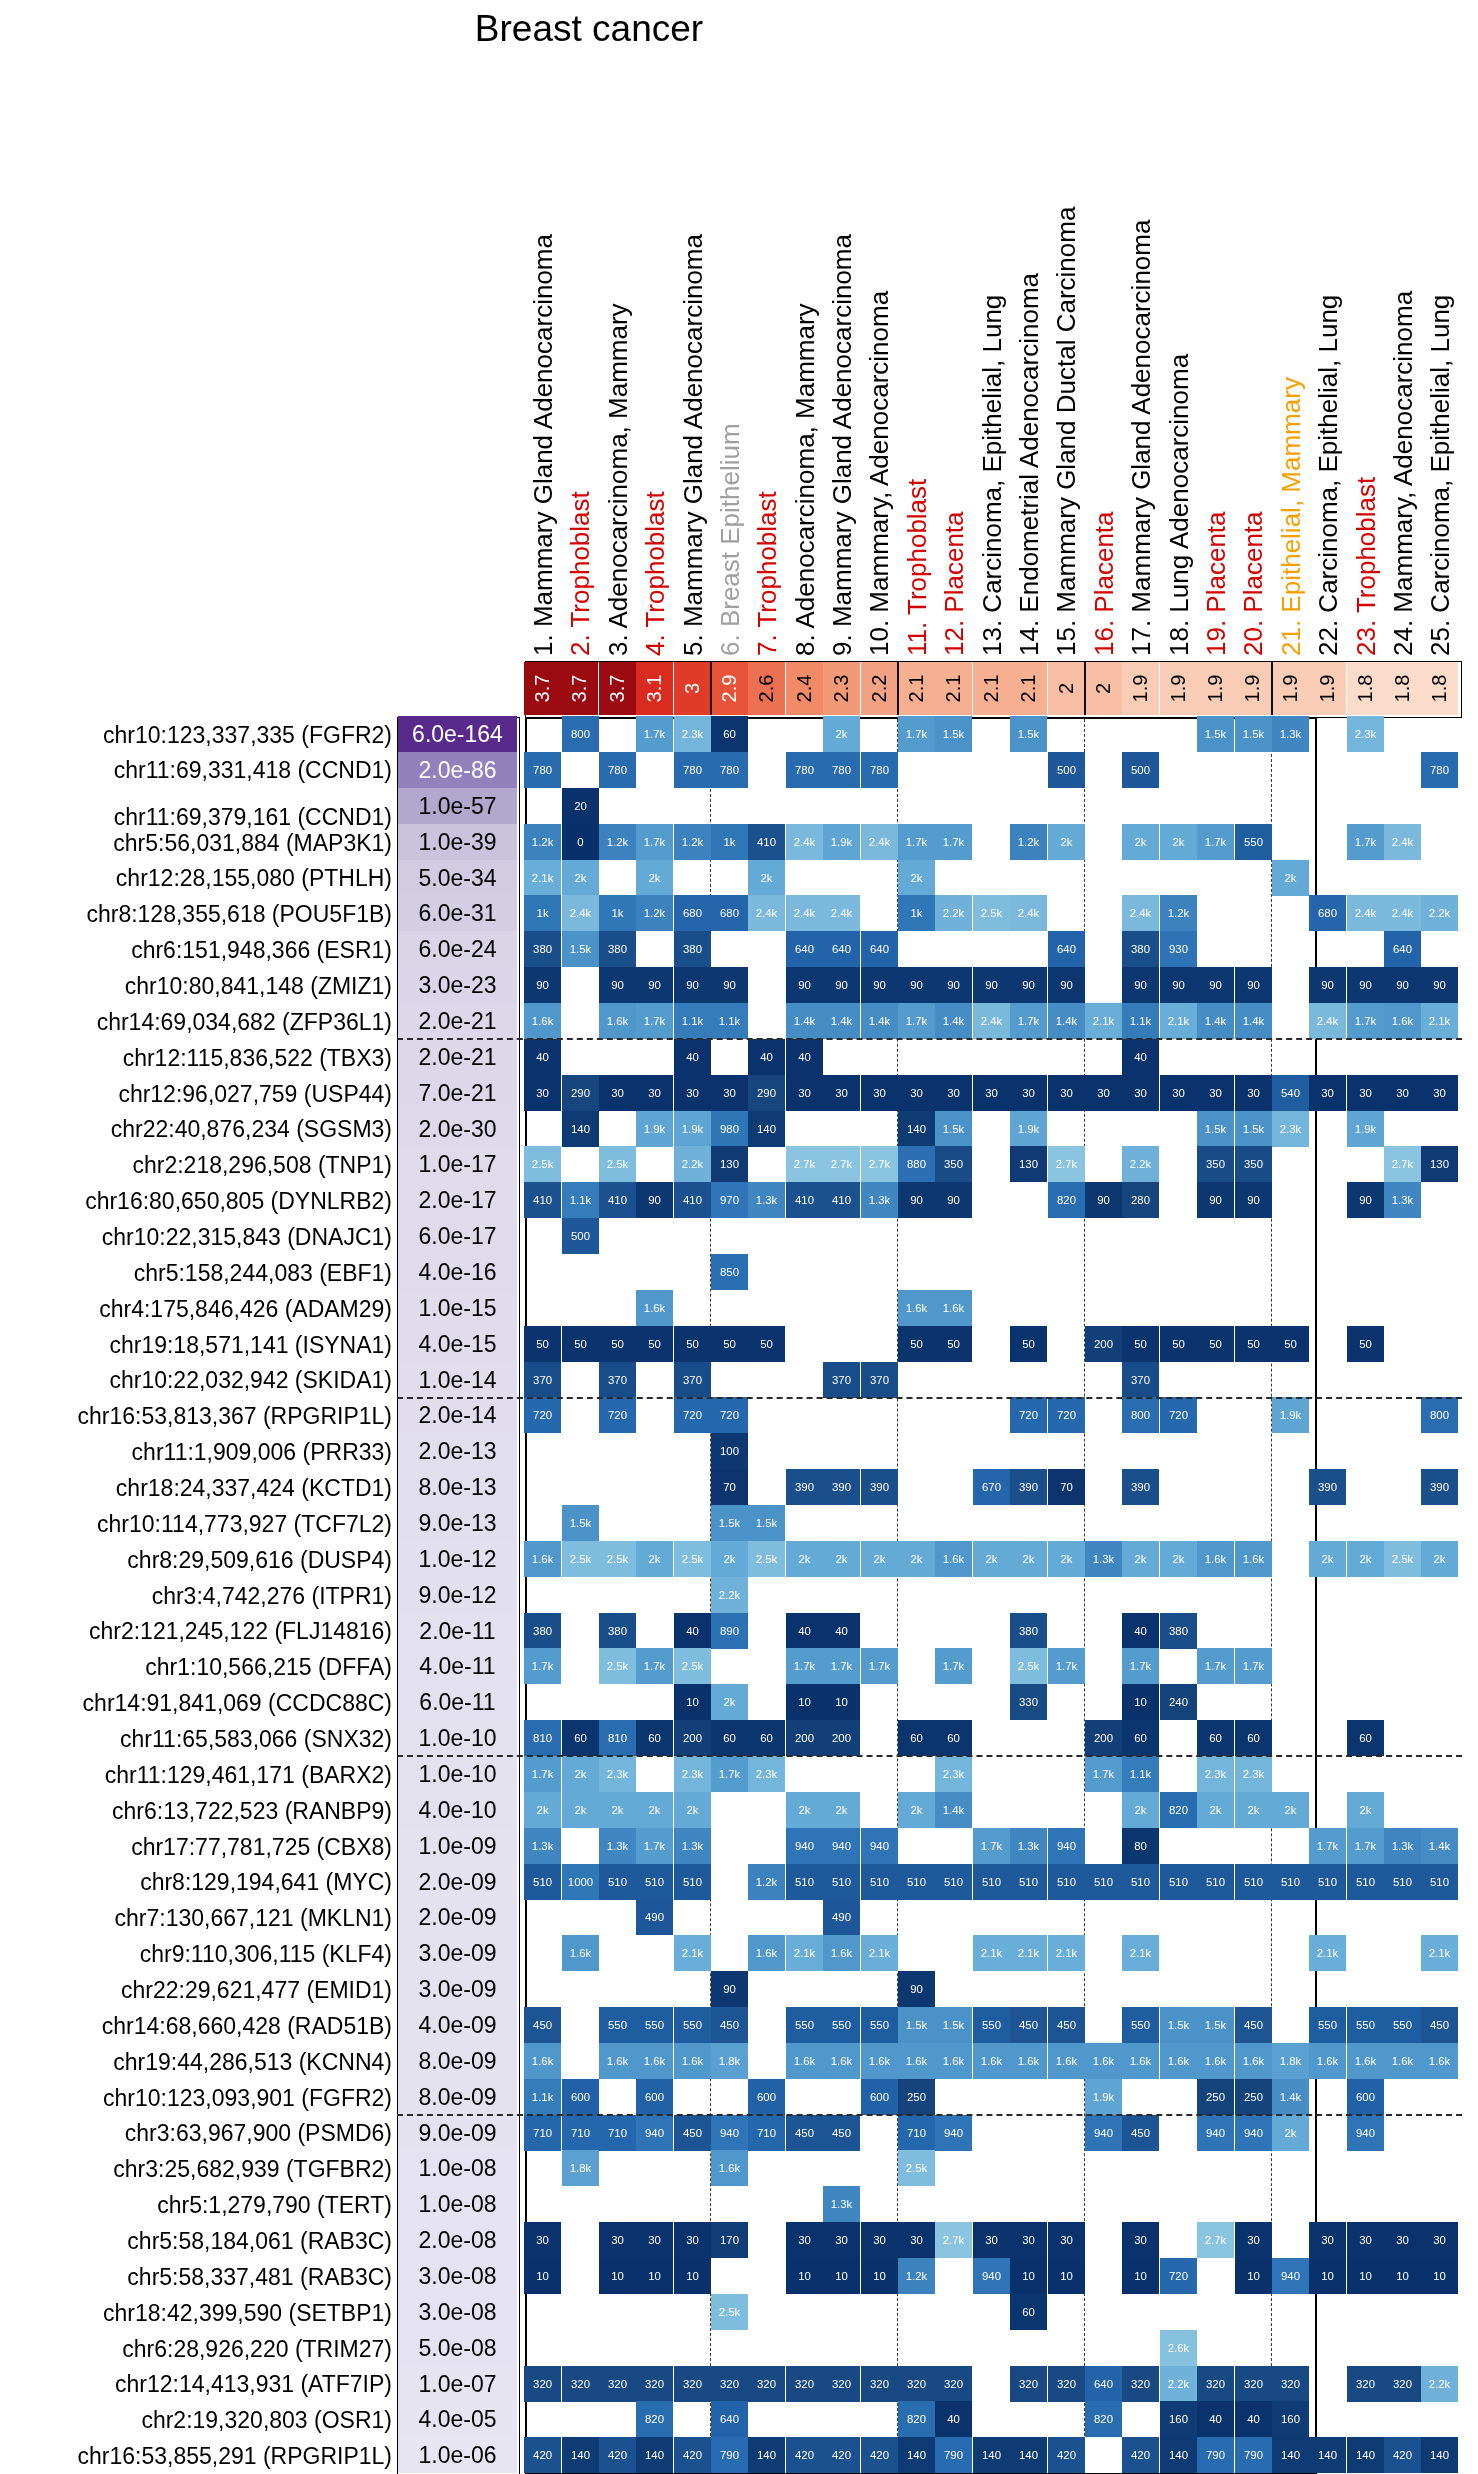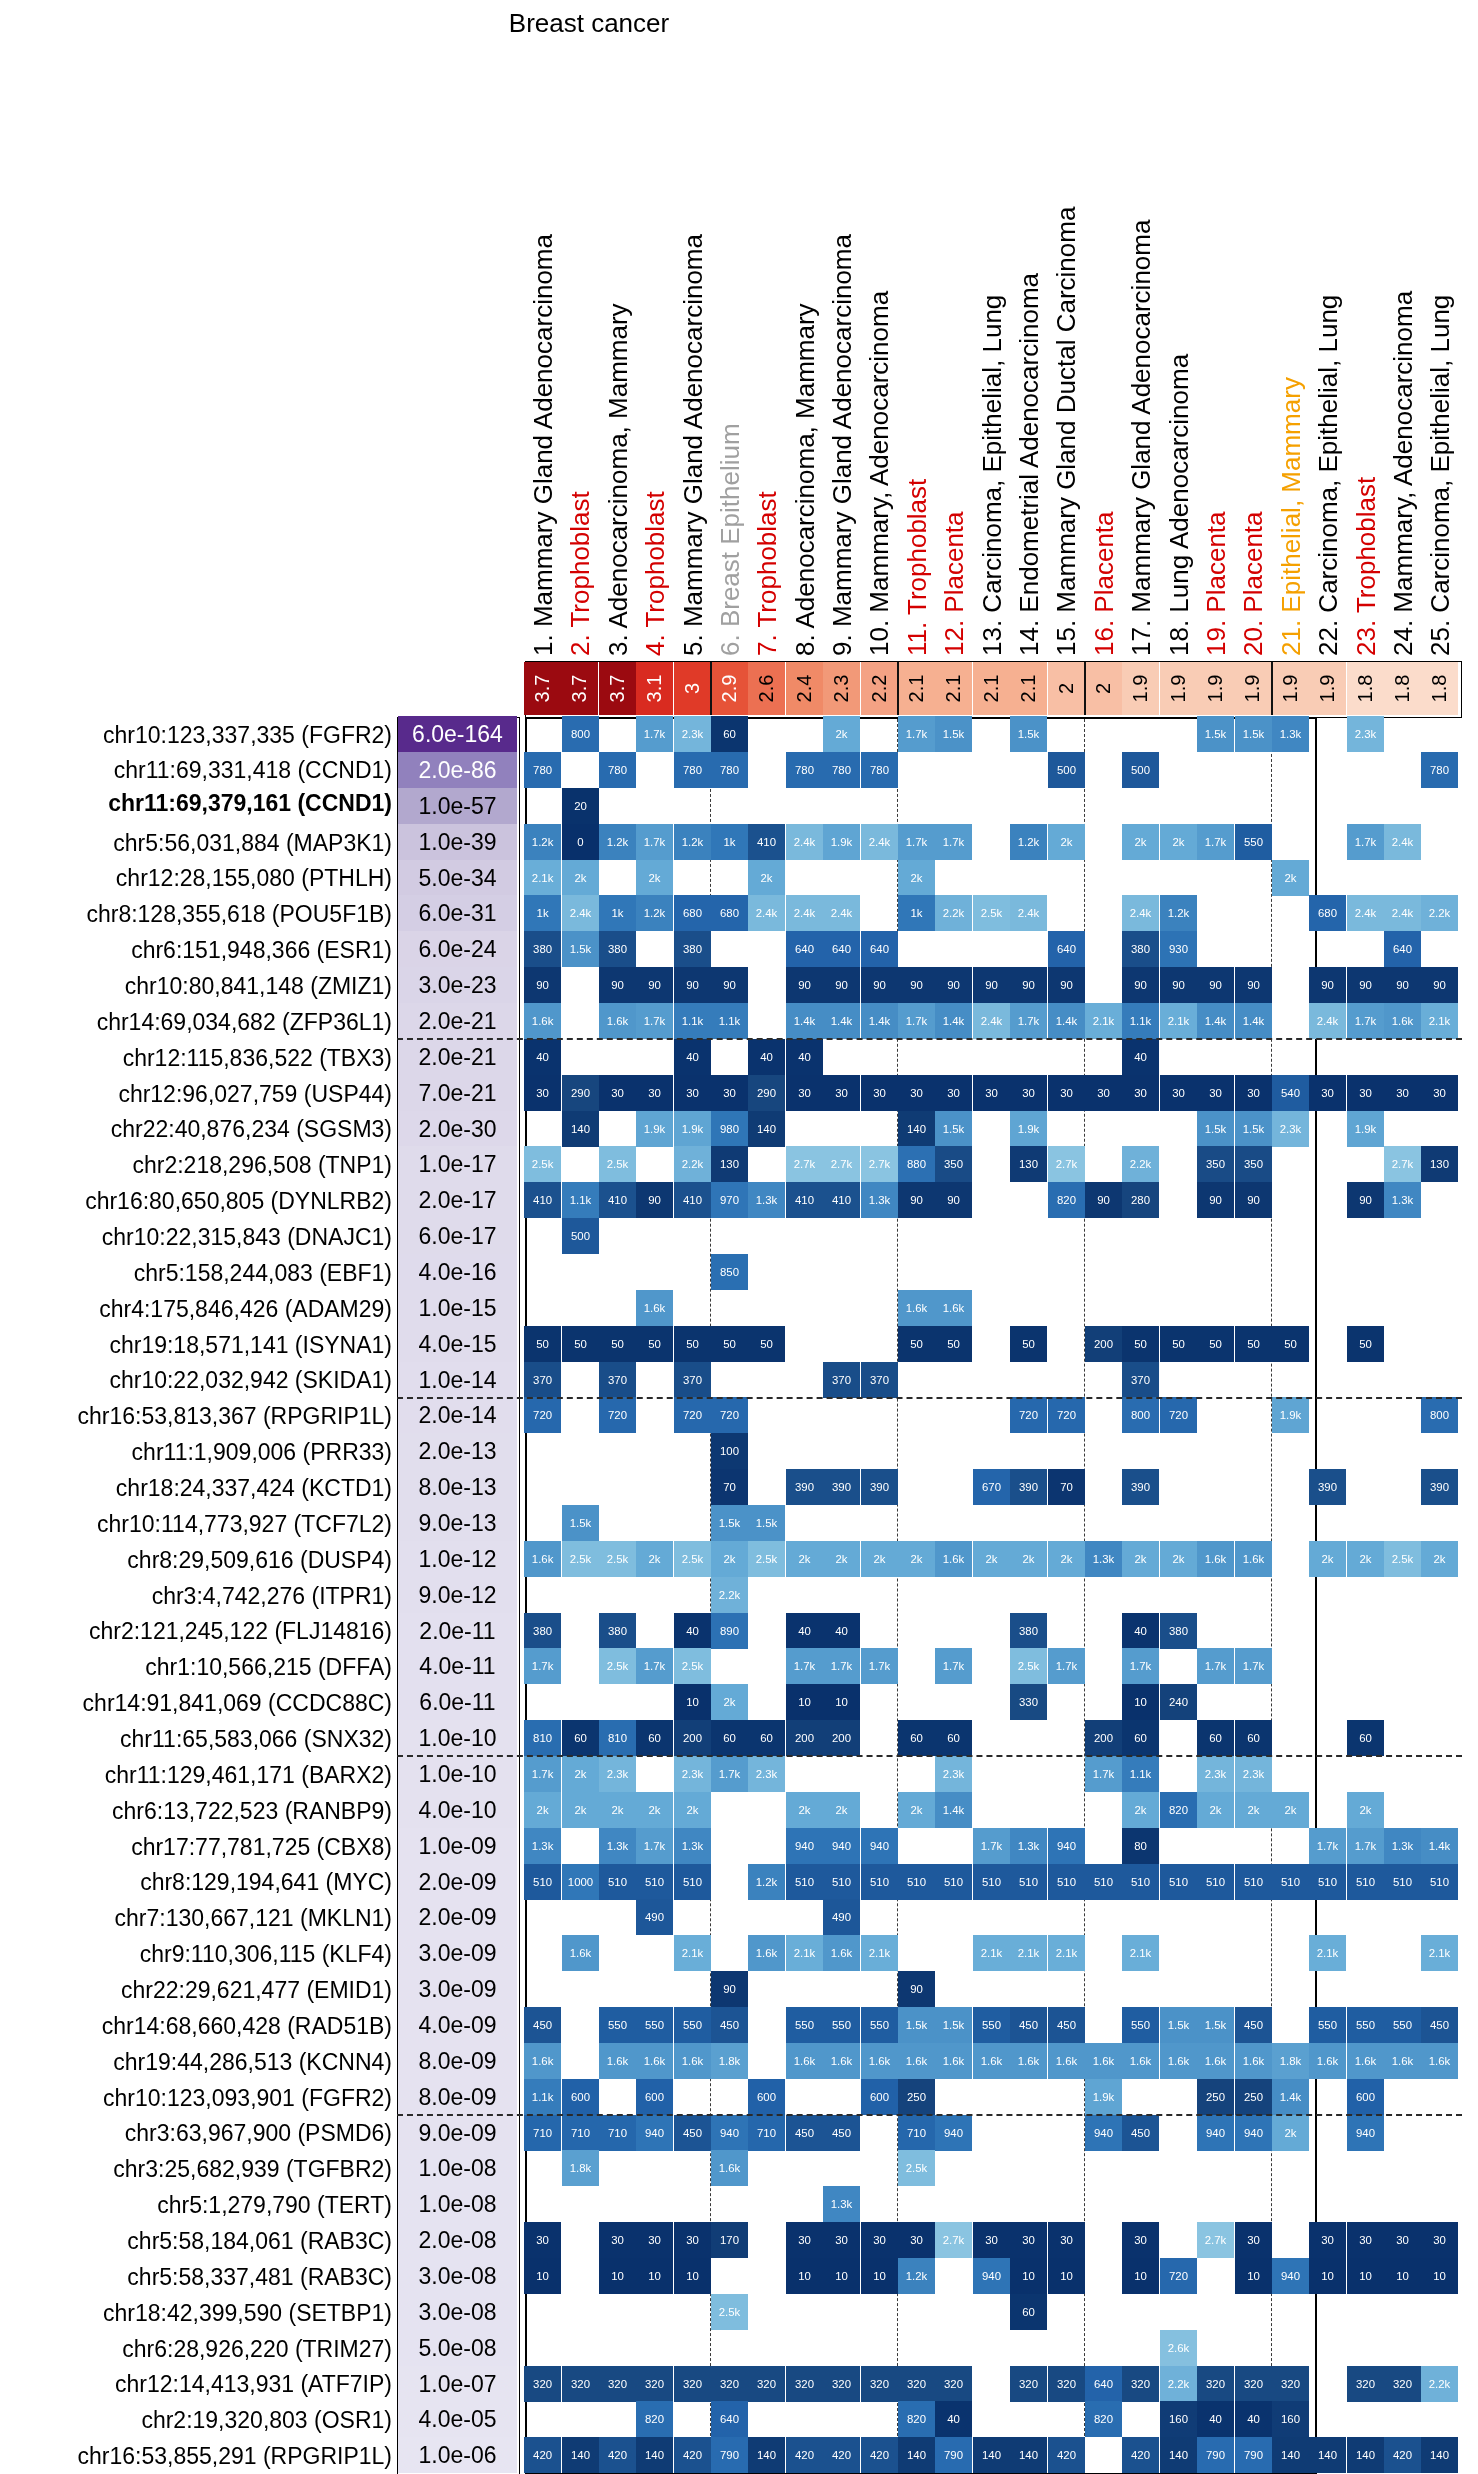--- a/index.html
+++ b/index.html
@@ -1,18 +1,18 @@
 <!DOCTYPE html>
 <html style="font-size:15px"><head>
 <meta charset="utf-8">
 <style>
   html,body{margin:0;padding:0;background:#fff;}
   body{width:1479px;height:2475px;position:relative;font-family:"Liberation Sans","DejaVu Sans",sans-serif;}
   .fig{position:absolute;left:0;top:0;width:1479px;height:2475px;overflow:hidden;}
-  .title-line{position:absolute;left:0;width:1178px;text-align:center;color:#000;font-size:26px;}
+  .title-line{position:absolute;left:0;width:1178px;text-align:center;color:#000;font-size:37px;}
   #title1{top:7.6px;}
   #title2{top:55px;}
   .colhead{position:absolute;width:570px;height:27px;line-height:27px;font-size:26px;white-space:nowrap;transform-origin:0 0;transform:rotate(-90deg);text-align:left;}
   .c-black{color:#000;}
   .c-red{color:#d40000;}
   .c-gray{color:#a0a0a0;}
   .c-orange{color:#f5a000;}
   #scorerow{position:absolute;left:525px;top:661px;width:937px;height:57px;border:1.9px solid #000;box-sizing:border-box;}
   .scorecell{position:absolute;top:0;height:53px;display:flex;align-items:center;justify-content:center;}
   .scorecell span{transform:rotate(-90deg);font-size:20px;}
@@ -135,21 +135,21 @@
         <span style="color: rgb(0, 0, 0);">1.8</span>
       </div>
       <div class="scoretick" style="left: 184px;"></div>
       <div class="scoretick" style="left: 371px;"></div>
       <div class="scoretick" style="left: 558px;"></div>
       <div class="scoretick" style="left: 745px;"></div>
     </div>
   <div id="rowlabels">
       <div class="rowlabel" style="top: 0px; height: 36px; line-height: 36px;">chr10:123,337,335 (FGFR2)</div>
       <div class="rowlabel" style="top: 35px; height: 36px; line-height: 36px;">chr11:69,331,418 (CCND1)</div>
-      <div class="rowlabel" style="top: 68px; height: 36px; line-height: 36px; font-weight: bold;">chr11:69,379,161 (CCND1)</div>
+      <div class="rowlabel" style="top: 82px; height: 36px; line-height: 36px;">chr11:69,379,161 (CCND1)</div>
       <div class="rowlabel" style="top: 108px; height: 36px; line-height: 36px;">chr5:56,031,884 (MAP3K1)</div>
       <div class="rowlabel" style="top: 143px; height: 36px; line-height: 36px;">chr12:28,155,080 (PTHLH)</div>
       <div class="rowlabel" style="top: 179px; height: 36px; line-height: 36px;">chr8:128,355,618 (POU5F1B)</div>
       <div class="rowlabel" style="top: 215px; height: 36px; line-height: 36px;">chr6:151,948,366 (ESR1)</div>
       <div class="rowlabel" style="top: 251px; height: 36px; line-height: 36px;">chr10:80,841,148 (ZMIZ1)</div>
       <div class="rowlabel" style="top: 287px; height: 36px; line-height: 36px;">chr14:69,034,682 (ZFP36L1)</div>
       <div class="rowlabel" style="top: 323px; height: 36px; line-height: 36px;">chr12:115,836,522 (TBX3)</div>
       <div class="rowlabel" style="top: 359px; height: 36px; line-height: 36px;">chr12:96,027,759 (USP44)</div>
       <div class="rowlabel" style="top: 394px; height: 36px; line-height: 36px;">chr22:40,876,234 (SGSM3)</div>
       <div class="rowlabel" style="top: 430px; height: 36px; line-height: 36px;">chr2:218,296,508 (TNP1)</div>

